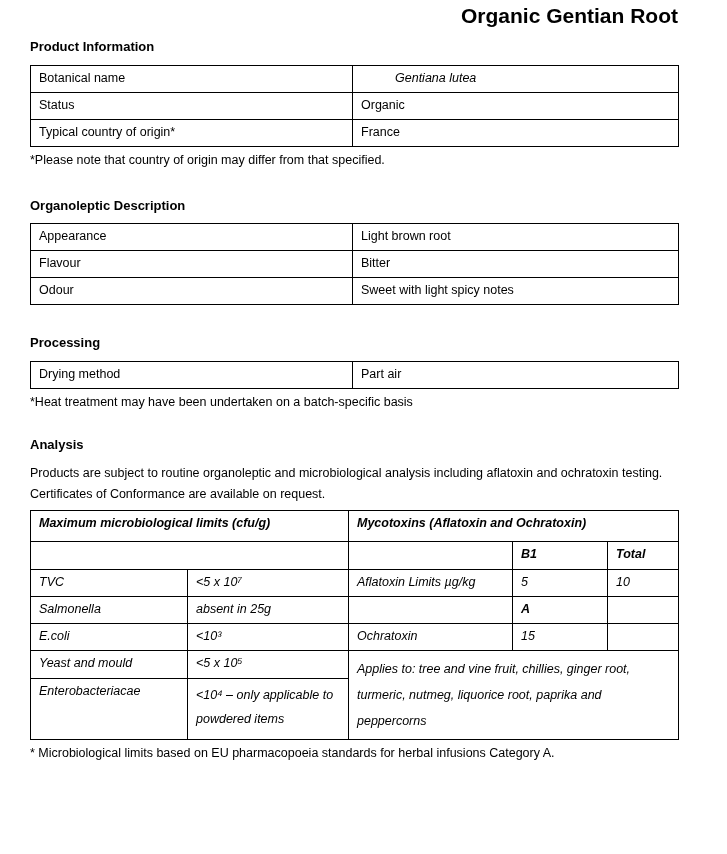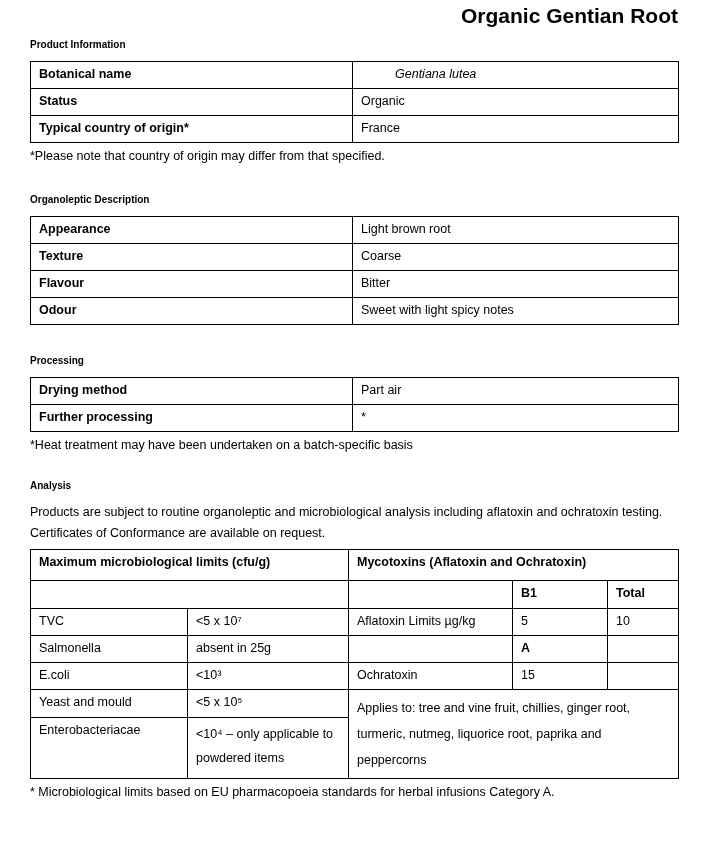--- a/index.html
+++ b/index.html
@@ -14,21 +14,21 @@
     padding: 4px 49px 24px 30px;
   }
   .doc-title {
     font-size: 21px;
     font-weight: 700;
     line-height: 1.15;
     margin: 0 0 10px 0;
     text-align: right;
   }
   .sec-heading {
-    font-size: 10px;
+    font-size: 13px;
     font-weight: 700;
     line-height: 1.2;
     margin-top: 11px;
   }
   .sec-product      { margin-top: 7px; }
   .sec-organoleptic { margin-top: 29px; }
   .sec-processing   { margin-top: 30px; }
   .sec-analysis     { margin-top: 26px; }
   .sec-product .sec-heading,
   .sec-organoleptic .sec-heading,
@@ -41,39 +41,39 @@
     table-layout: fixed;
   }
   td {
     border: 1px solid #000000;
     vertical-align: top;
     padding: 4px 8px 5px 8px;
     line-height: 17px;
     overflow: hidden;
   }
   .kv-table td { height: 27px; }
-  .kv-table .k { font-weight: 700; }
+  .kv-table .k { font-weight: 400; }
   .col-k { width: 322px; }
   .col-v { width: 326px; }
   .italic { font-style: italic; padding-left: 42px; }
   .footnote { margin-top: 5px; line-height: 17px; }
 
   .intro {
     width: 656px;
     line-height: 21px;
     margin-bottom: 5px;
   }
 
   
   .an-c1 { width: 157px; }
   .an-c2 { width: 161px; }
   .an-c3 { width: 164px; }
   .an-c4 { width: 95px;  }
   .an-c5 { width: 71px;  }
-  .an-table td { height: 27px; }
+  .an-table td { height: 27px; font-style: italic; }
   .an-table tr.r-head td { height: 31px; }
   .an-table tr.r-sub  td { height: 28px; }
   .b { font-weight: 700; }
   .applies-cell { line-height: 26px; padding-top: 5px; }
   .wrap-cell    { line-height: 24px; }
 </style>
 </head>
 <body>
 
 <div class="page">
@@ -111,24 +111,20 @@
       <colgroup>
           <col class="col-k">
           <col class="col-v">
         </colgroup>
       <tbody>
           <tr>
         <td class="k">Appearance</td>
         <td>Light brown root</td>
       </tr>
       <tr>
-        <td class="k">Texture</td>
-        <td>Coarse</td>
-      </tr>
-      <tr>
         <td class="k">Flavour</td>
         <td>Bitter</td>
       </tr>
       <tr>
         <td class="k">Odour</td>
         <td>Sweet with light spicy notes</td>
       </tr>
     </tbody>
       </table>
   </section>
@@ -137,24 +133,20 @@
     <h2 class="sec-heading">Processing</h2>
     <table class="kv-table">
       <colgroup>
           <col class="col-k">
           <col class="col-v">
         </colgroup>
       <tbody>
           <tr>
         <td class="k">Drying method</td>
         <td>Part air</td>
-      </tr>
-      <tr>
-        <td class="k">Further processing</td>
-        <td>*</td>
       </tr>
     </tbody>
       </table>
     <p class="footnote">*Heat treatment may have been undertaken on a batch-specific basis</p>
   </section>
 
   <section class="sec-analysis">
     <h2 class="sec-heading">Analysis</h2>
     <p class="intro">Products are subject to routine organoleptic and microbiological analysis including aflatoxin and ochratoxin testing. Certificates of Conformance are available on request.</p>
     <table class="an-table">

